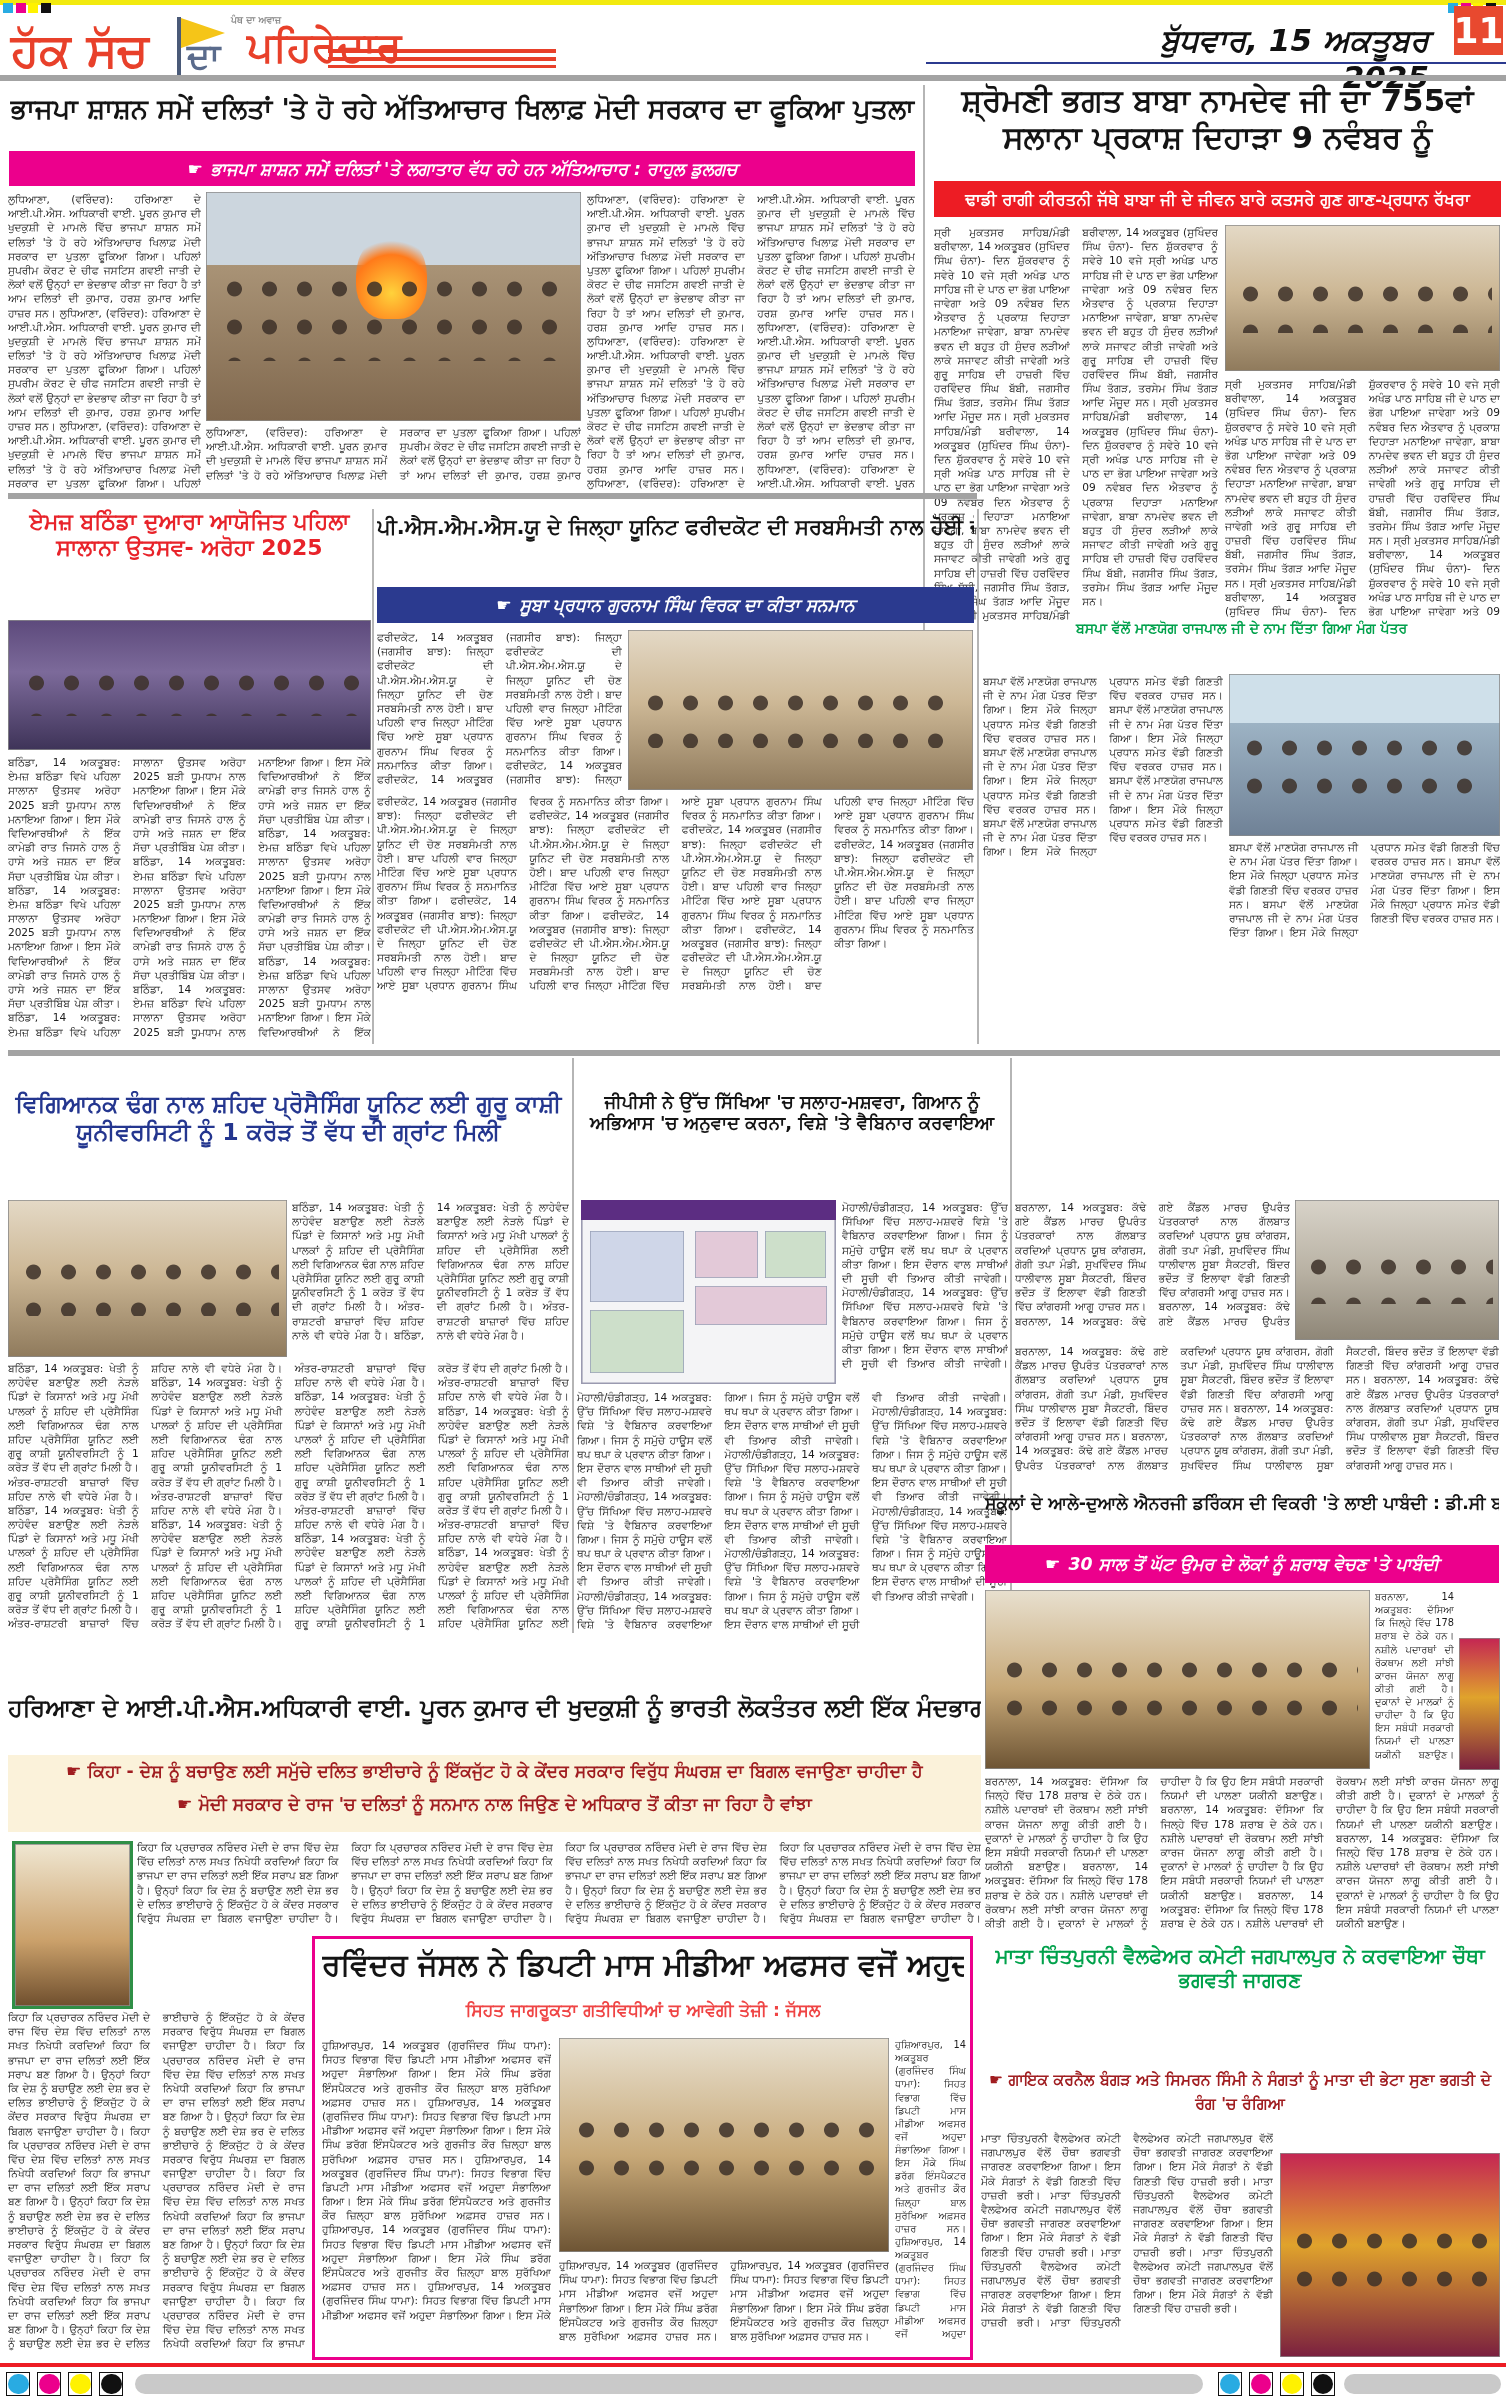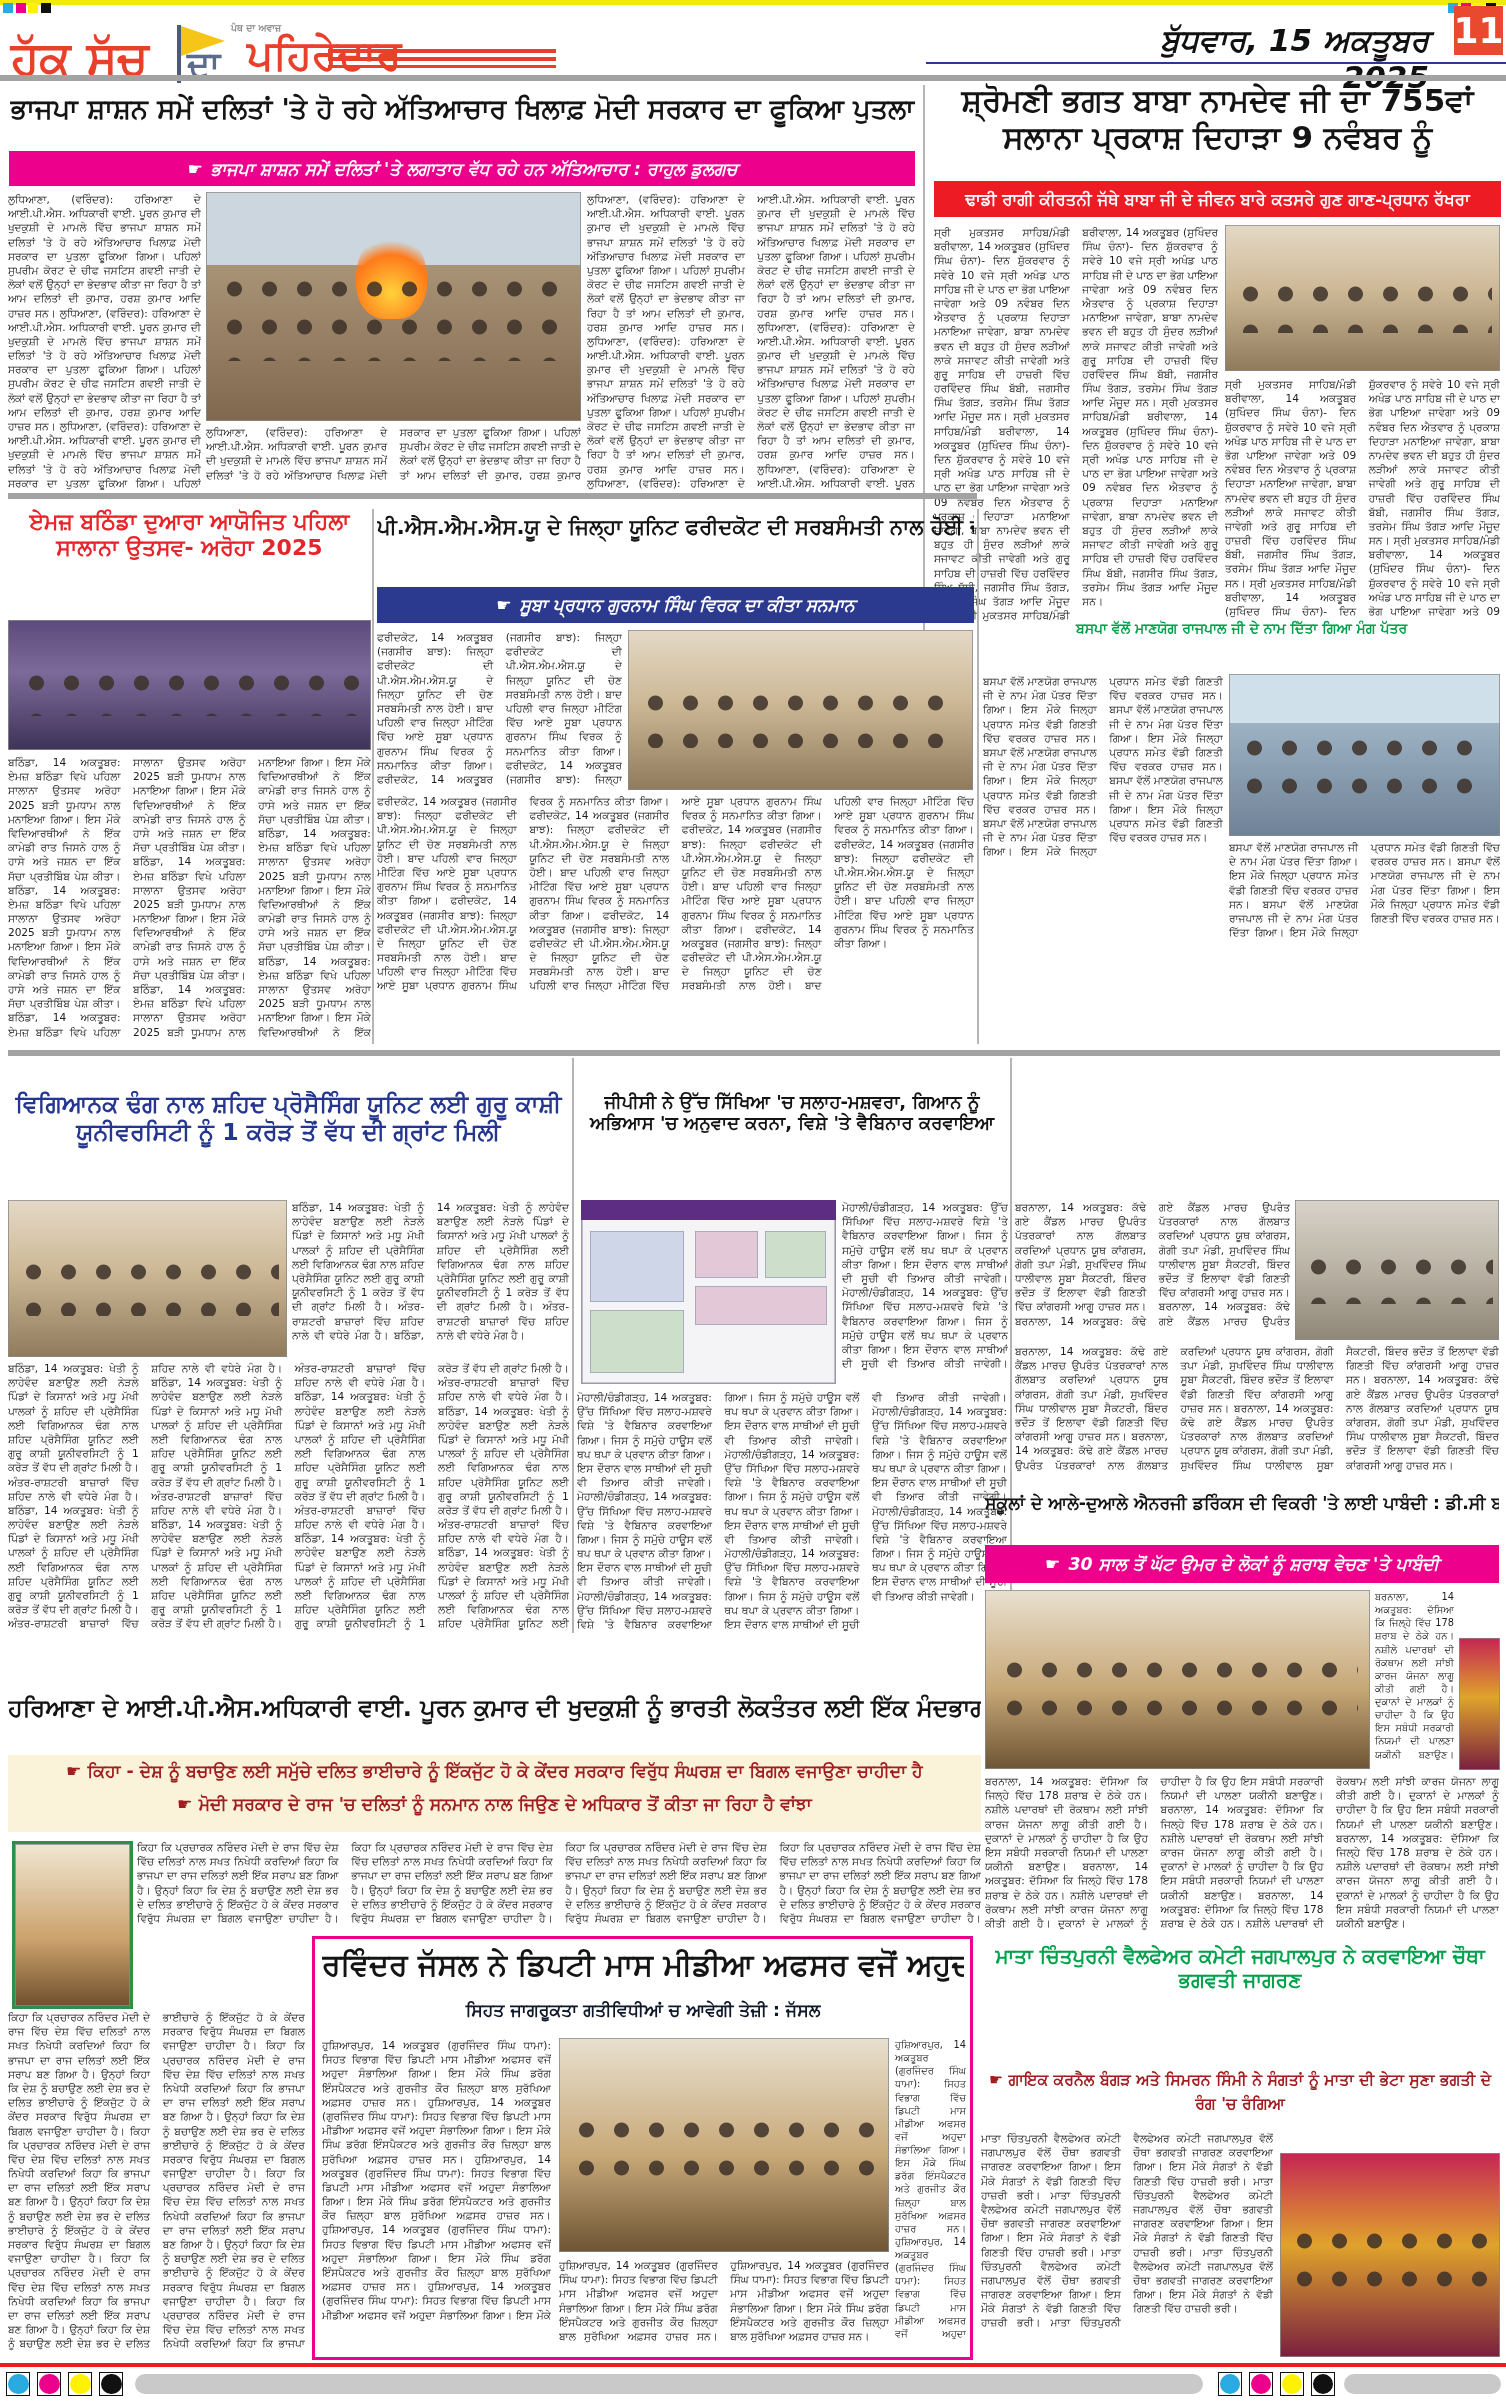--- a/index.html
+++ b/index.html
@@ -51,36 +51,36 @@
                border-top:15.7px solid transparent;border-bottom:15.7px solid transparent;border-left:44px solid #f5c518;}
   .redlines div{height:3.9px;background:#e8402a;margin-bottom:3.9px;}
   
   .regs-sm span{display:inline-block;width:10.2px;height:10.2px;margin-right:2.4px;}
   .regs-lg span{display:inline-block;width:22px;height:22px;margin-right:7px;border:1.6px solid #111;position:relative;}
   .regs-lg span i{position:absolute;left:0.8px;top:0.8px;right:0.8px;bottom:0.8px;border-radius:50%;}
   .c-c{background:#29abe2;} .c-m{background:#ec008c;} .c-y{background:#fff200;} .c-k{background:#111111;}
   .graybar{position:absolute;height:20.4px;background:#c9c9c9;border-radius:10.2px;}
   .cream-box{background:#fbf2da;color:#a01d20;font-weight:bold;text-align:center;overflow:hidden;}
   .maroon{color:#a01d20;font-weight:bold;text-align:center;overflow:hidden;}
-  .redkick{color:#0f172a;font-weight:bold;text-align:center;overflow:hidden;}
+  .redkick{color:#ef4444;font-weight:bold;text-align:center;overflow:hidden;}
 </style>
 </head>
 <body>
 
 <div id="page">
 
   <div class="abs" style="left:0;top:0;width:1506px;height:4.7px;background:#f2ea0f;"></div>
   <div class="abs regs-sm" style="left:3.1px;top:0.8px;">
     <span class="c-c"></span><span class="c-m"></span><span class="c-y"></span><span class="c-k"></span>
   </div>
   <div class="abs regs-sm" style="left:1448px;top:0.8px;">
     <span class="c-c"></span><span class="c-m"></span><span class="c-y"></span><span class="c-k"></span>
   </div>
 
-  <div class="abs" style="left:11px;top:20px;width:550px;height:68px;">
+  <div class="abs" style="left:11px;top:12px;width:550px;height:68px;">
     <span class="abs" style="left:220px;top:1.6px;font-size:9.4px;color:#8b8b8b;font-weight:bold;">ਪੰਥ ਦਾ ਅਵਾਜ਼</span>
     <span class="abs logo-main" style="left:0;top:11px;font-size:46px;">ਹੱਕ ਸੱਚ</span>
     <span class="flag" style="left:166px;top:4.7px;width:55px;height:63px;">
       <span class="pole"></span>
         <span class="cloth"></span>
     </span>
     <span class="abs logo-da" style="left:176px;top:23.6px;font-size:35px;">ਦਾ</span>
     <span class="abs logo-main" style="left:236px;top:11px;font-size:41px;">ਪਹਿਰੇਦਾਰ</span>
   </div>
   <div class="abs redlines" style="left:328px;top:49px;width:228px;">

